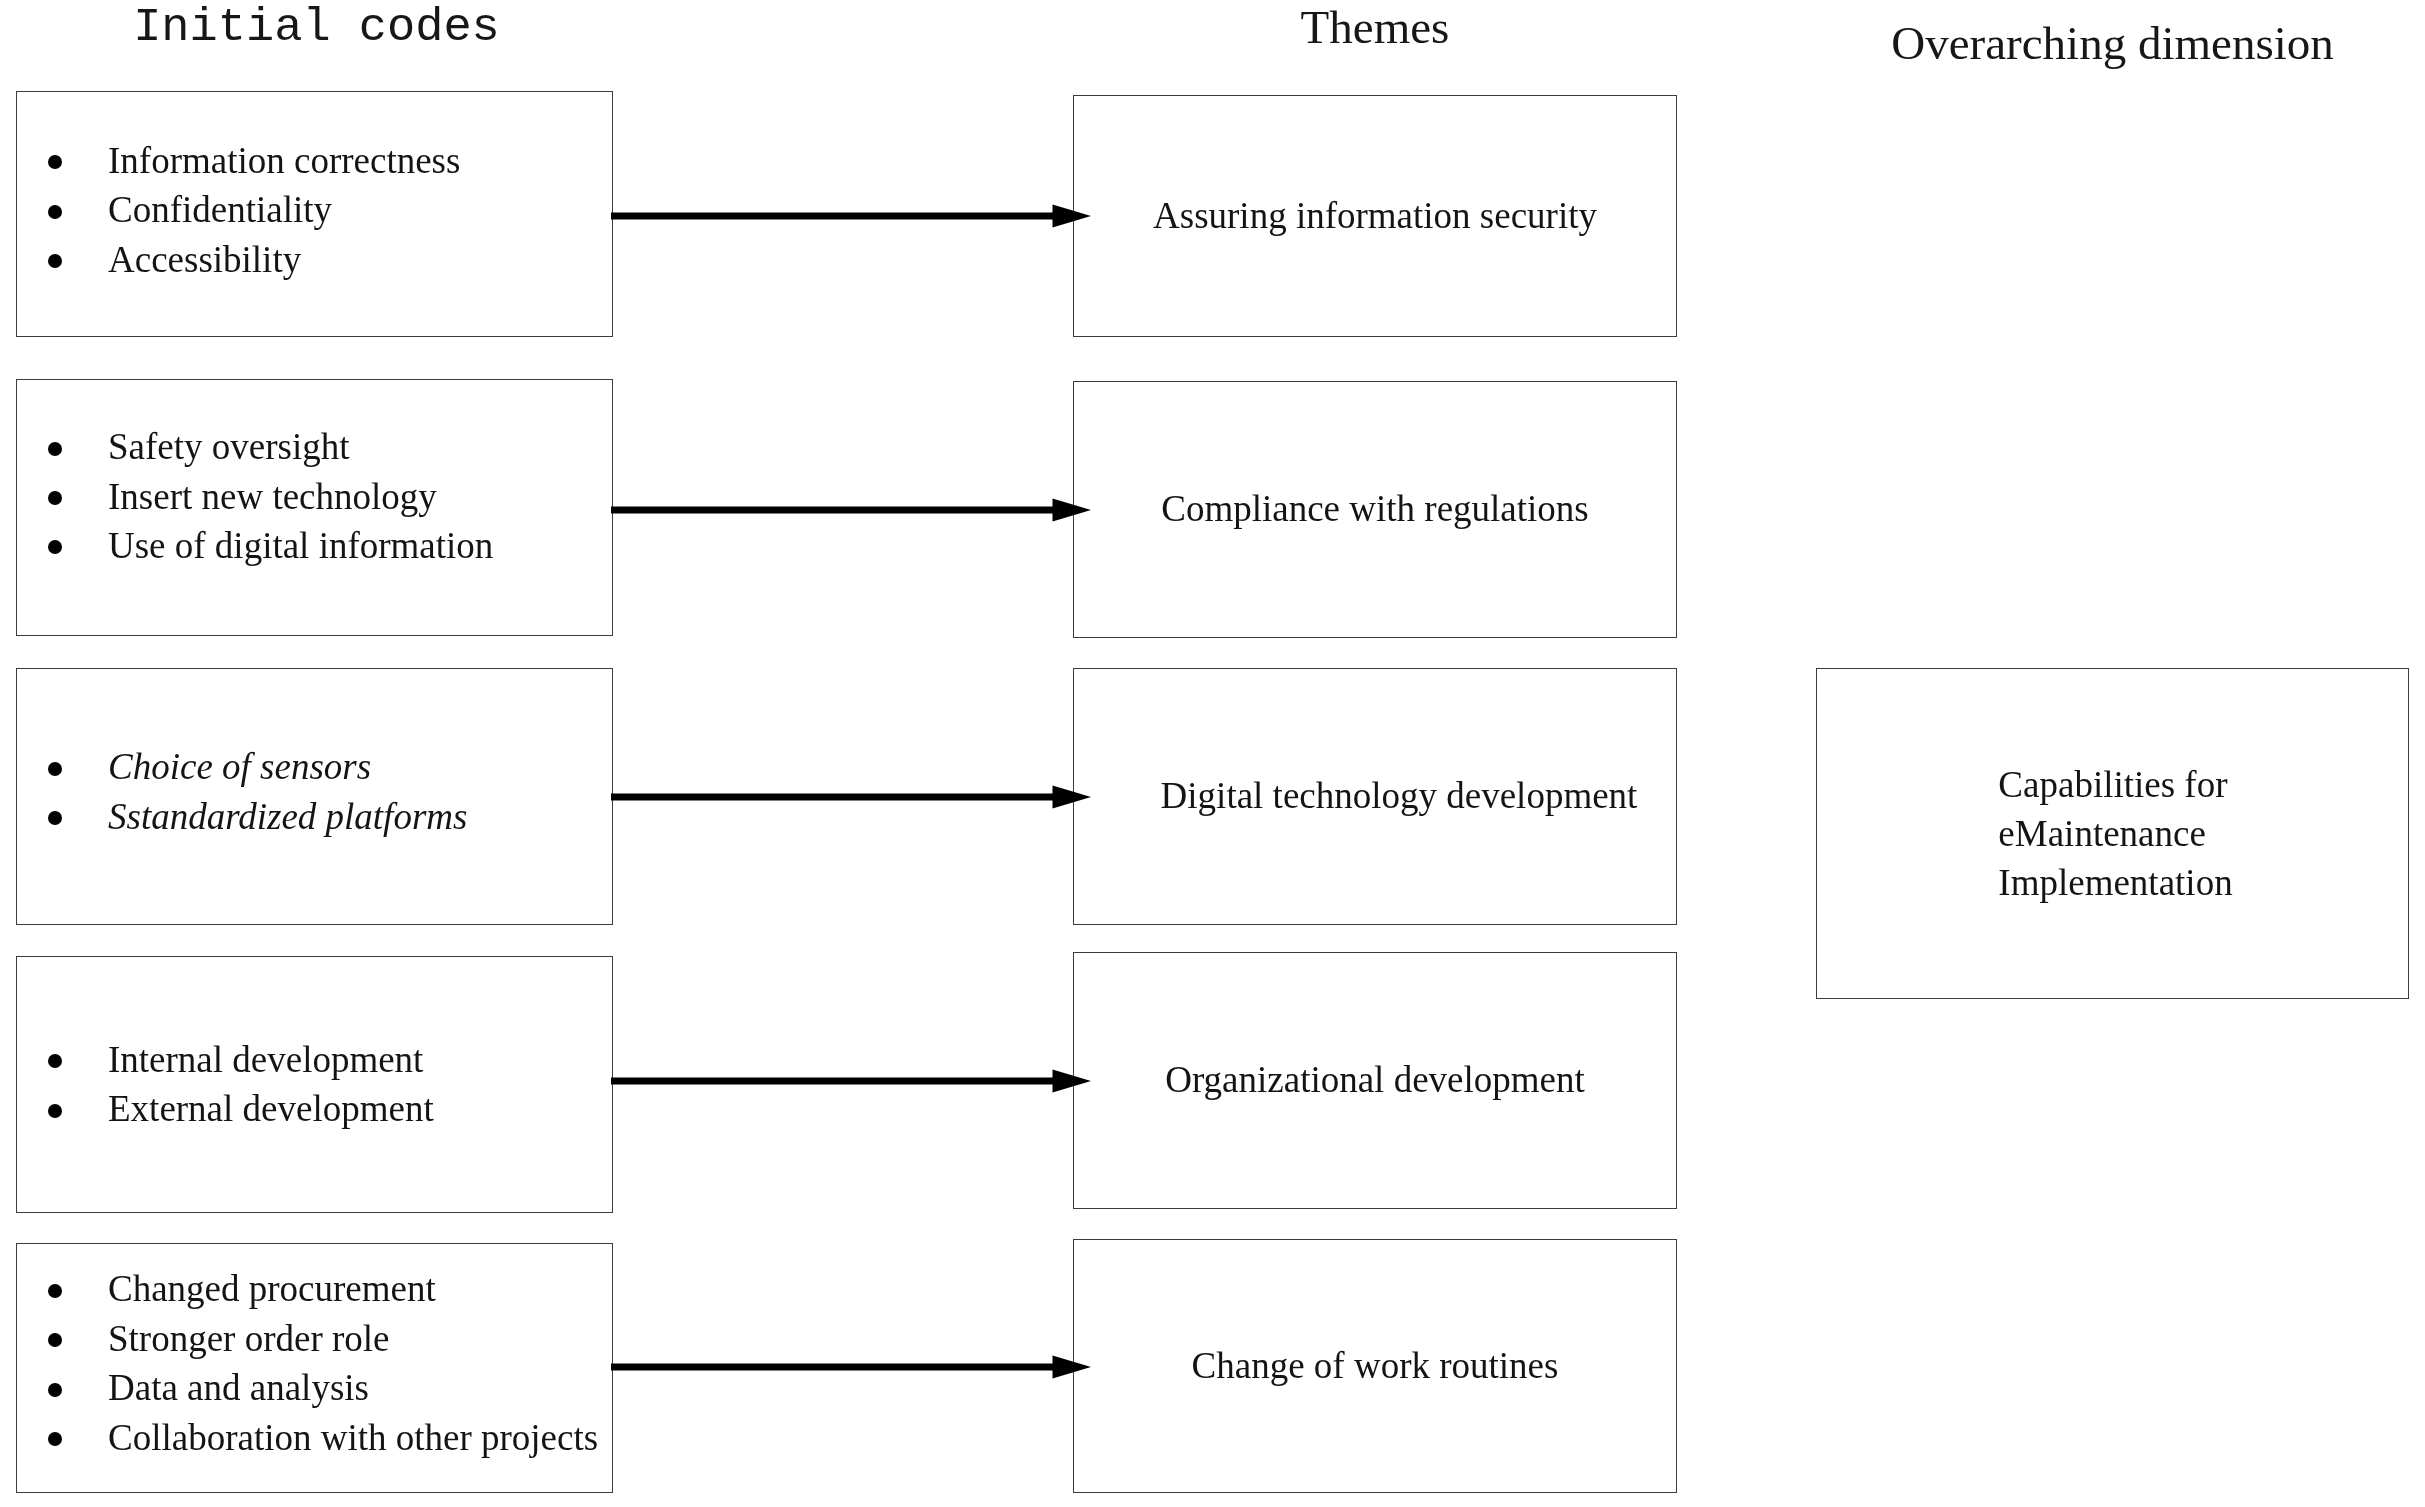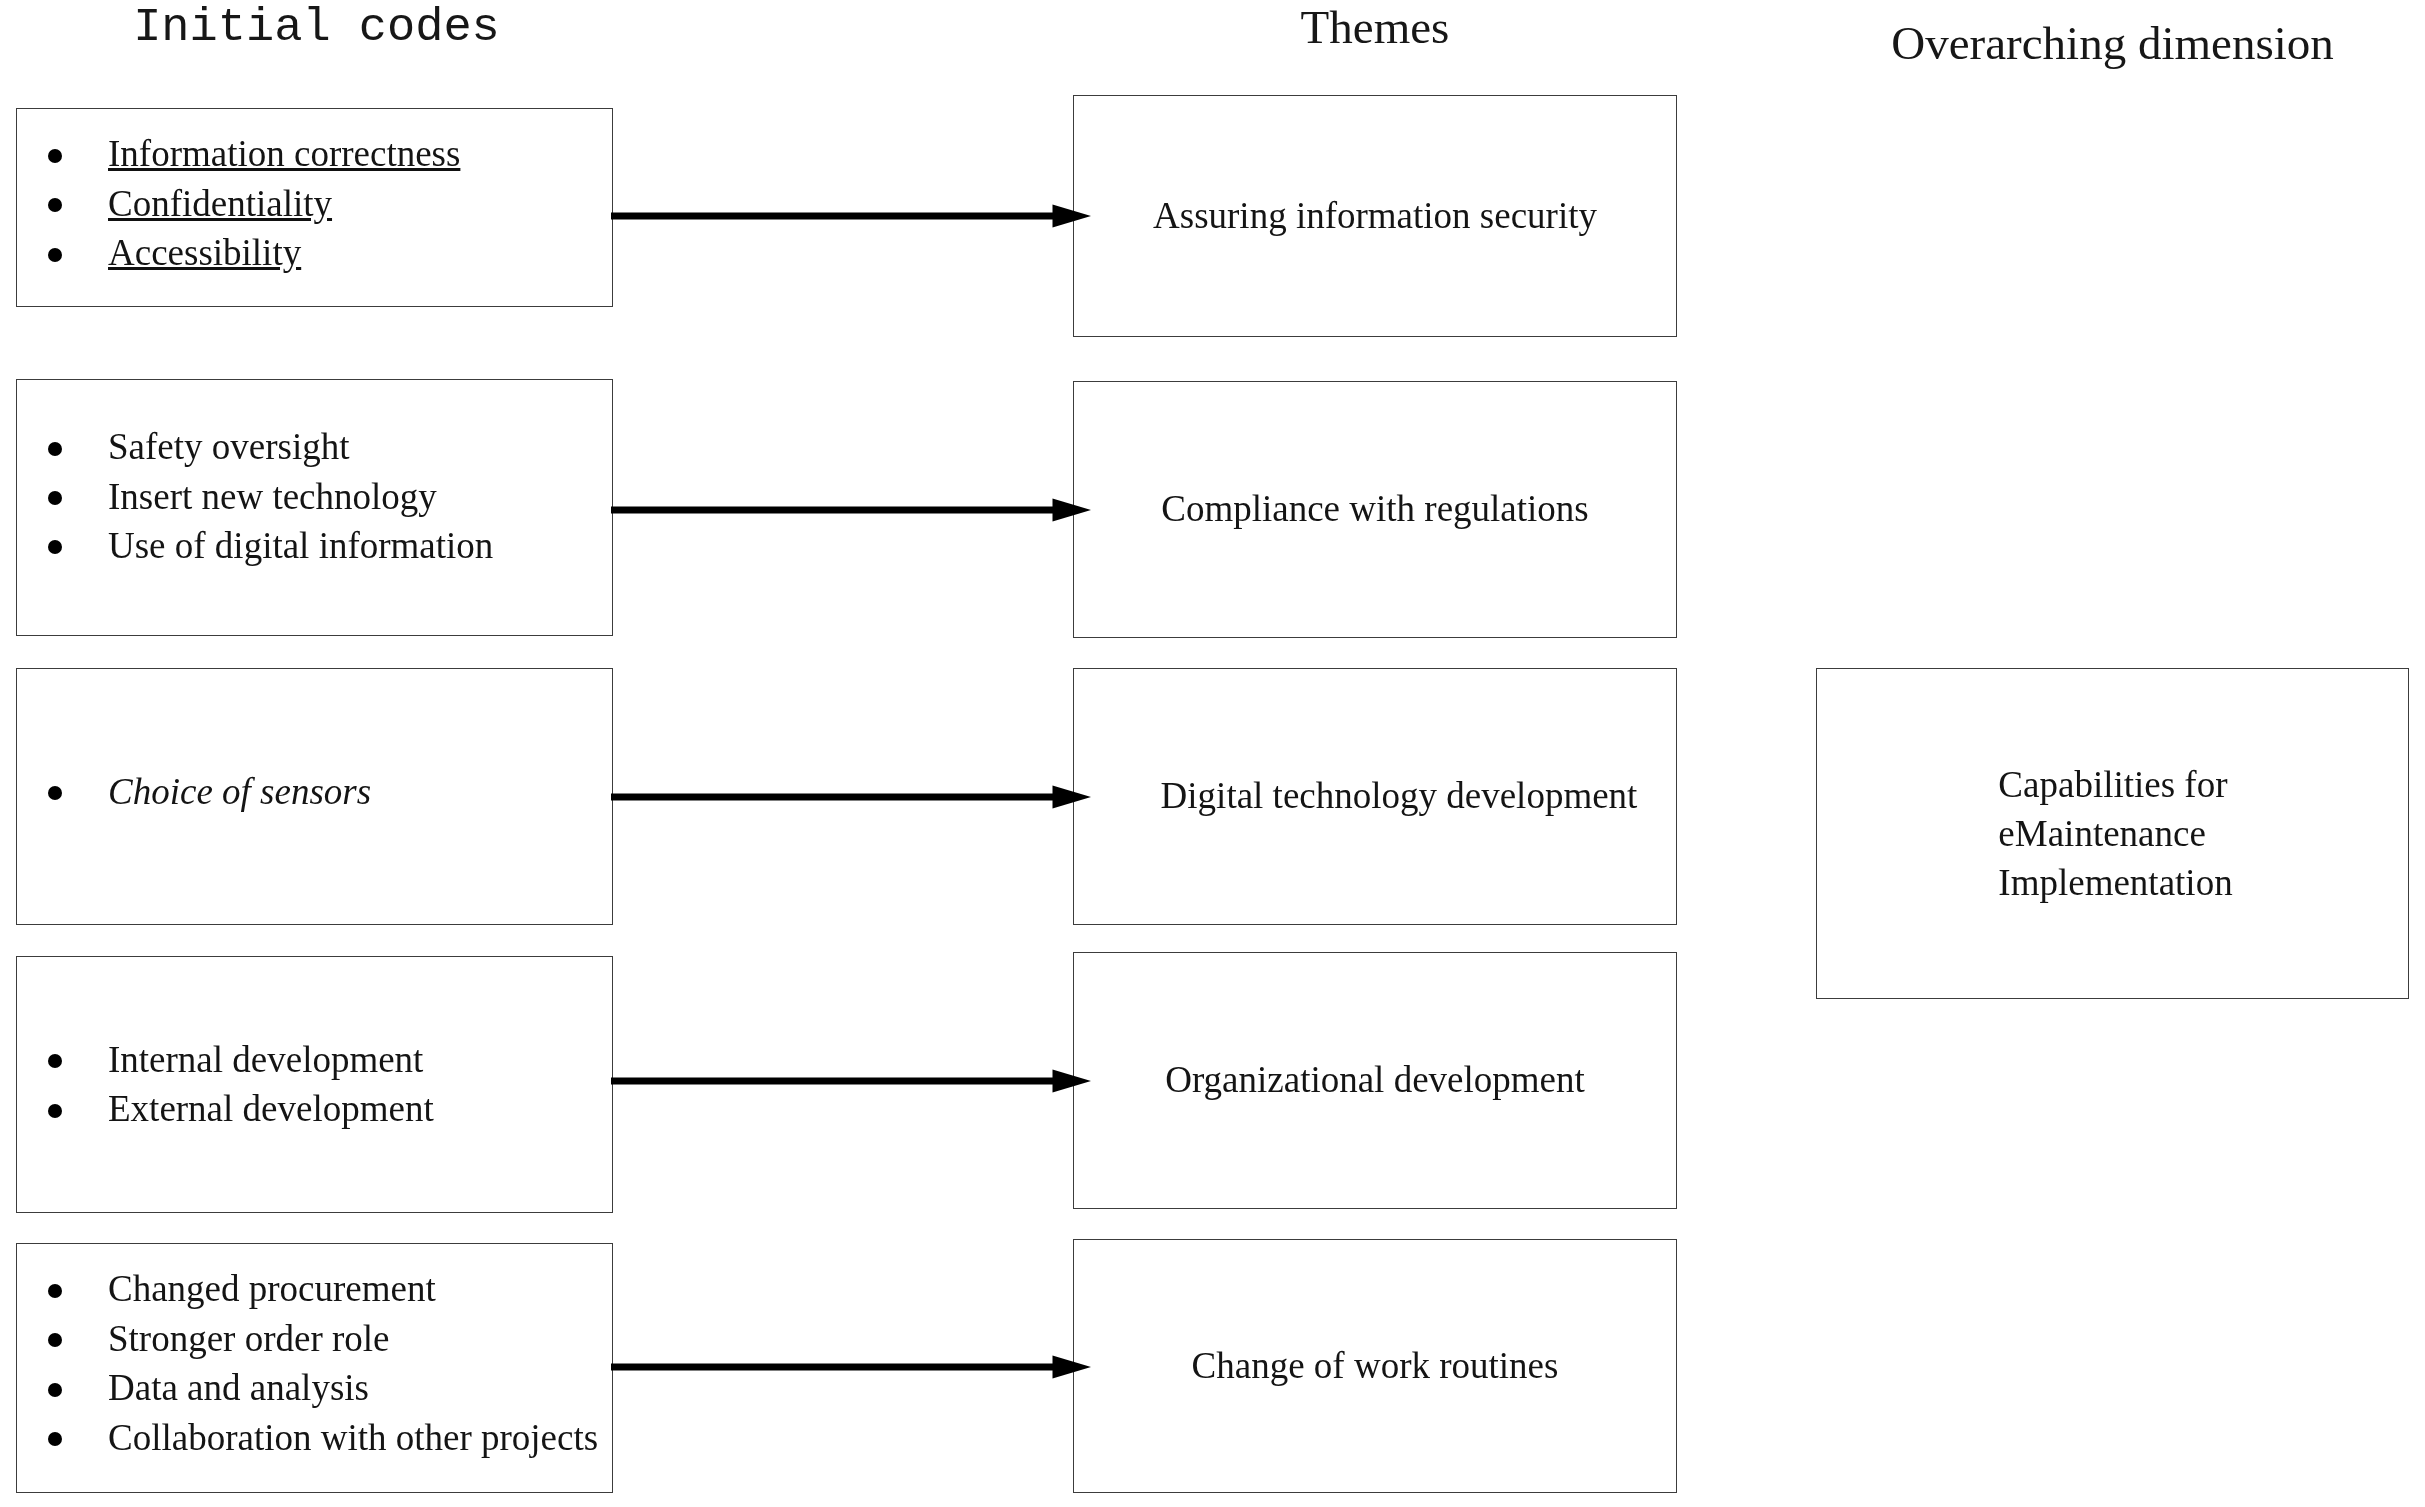--- a/index.html
+++ b/index.html
@@ -64,21 +64,21 @@
   .code-box li .bullet {
     position: absolute;
     left: 9px;
     top: 15.4px;
     width: 14px;
     height: 14px;
     background: #000000;
     border-radius: 50%;
   }
 
-  #code-box-1 { top: 108px;  height: 199px; text-decoration: underline; }
+  #code-box-1 { top: 91px;  height: 246px; }
   #code-box-2 { top: 379px;  height: 257px; }
   #code-box-3 { top: 668px; height: 257px; }
   #code-box-4 { top: 956px; height: 257px; }
   #code-box-5 { top: 1243px; height: 250px; }
 
   
   #code-box-1 ul { margin-top: -7.7px; }
   #code-box-2 ul { margin-top: -22px; }
   #code-box-3 ul { margin-top: -9px; font-style: italic; }
   #code-box-5 ul { margin-top: -9px; }
@@ -159,20 +159,21 @@
     <ul>
       <li><span class="bullet"></span><span>Safety  oversight</span></li>
       <li><span class="bullet"></span><span>Insert new technology</span></li>
       <li><span class="bullet"></span><span>Use of digital information</span></li>
     </ul>
   </div>
 
   <div class="box code-box" id="code-box-3">
     <ul>
       <li><span class="bullet"></span><span>Choice of sensors</span></li>
+      <li><span class="bullet"></span><span>Sstandardized  platforms</span></li>
     </ul>
   </div>
 
   <div class="box code-box" id="code-box-4">
     <ul>
       <li><span class="bullet"></span><span>Internal  development</span></li>
       <li><span class="bullet"></span><span>External development</span></li>
     </ul>
   </div>
 

